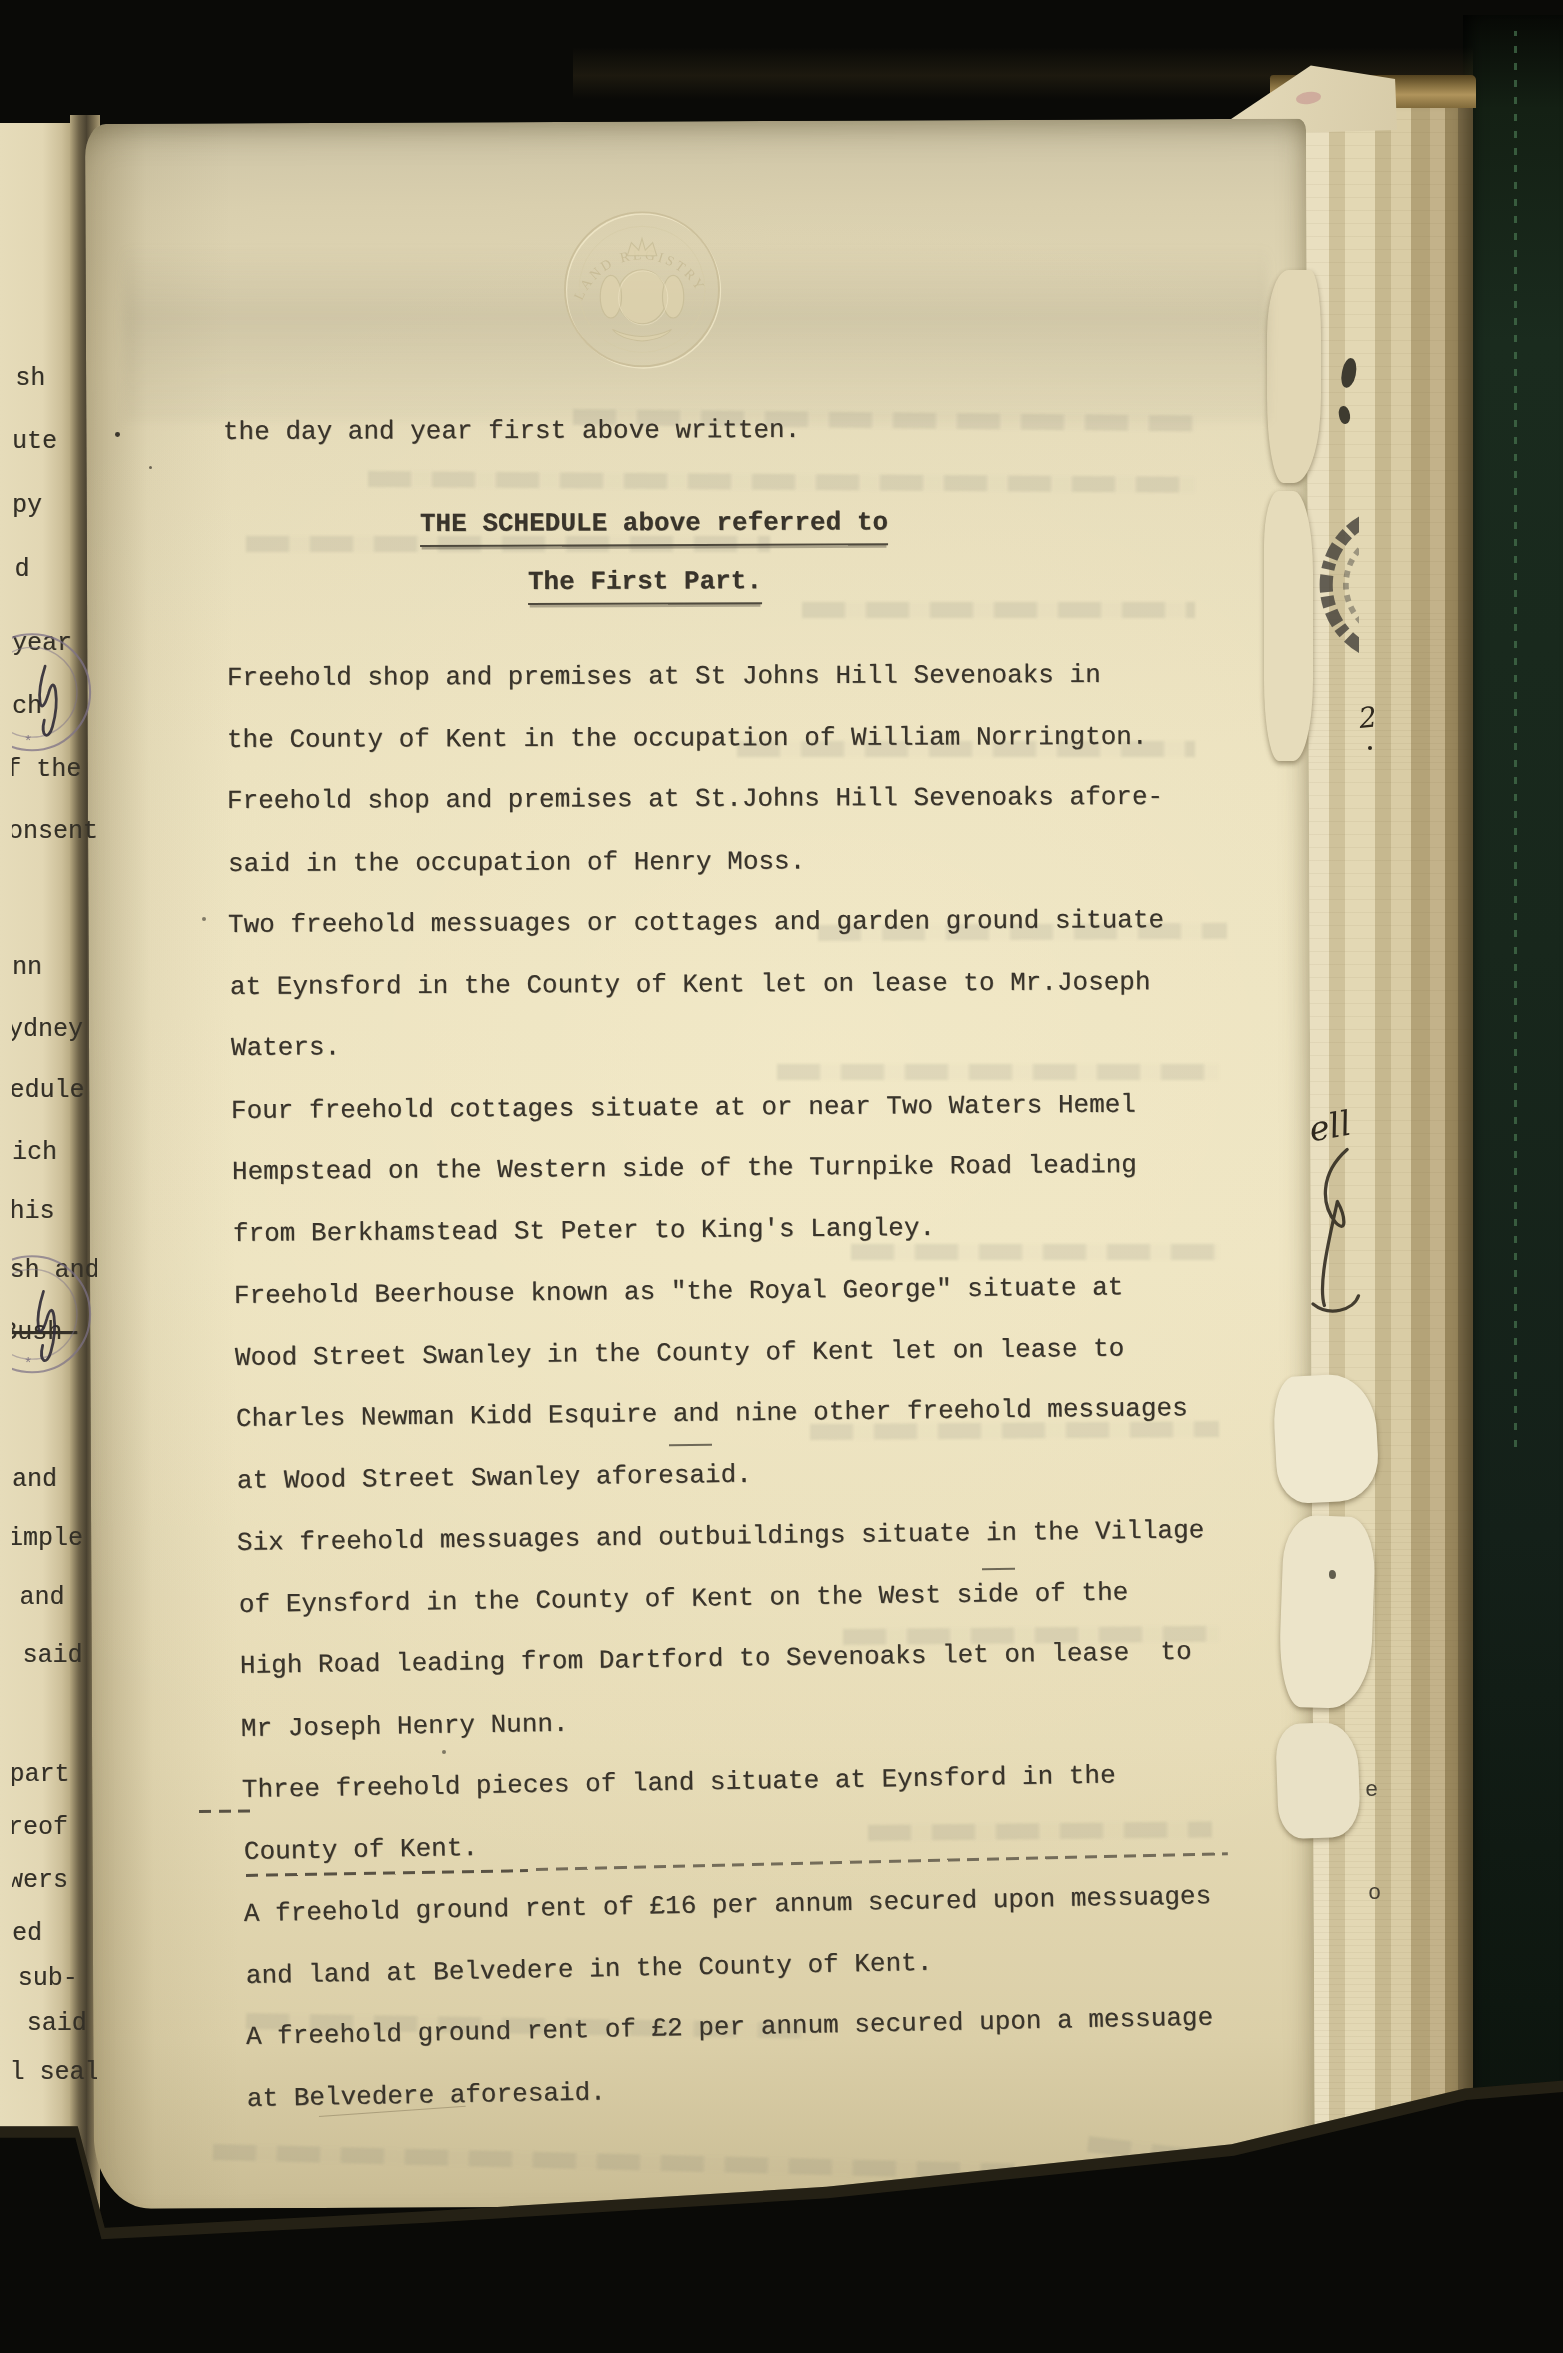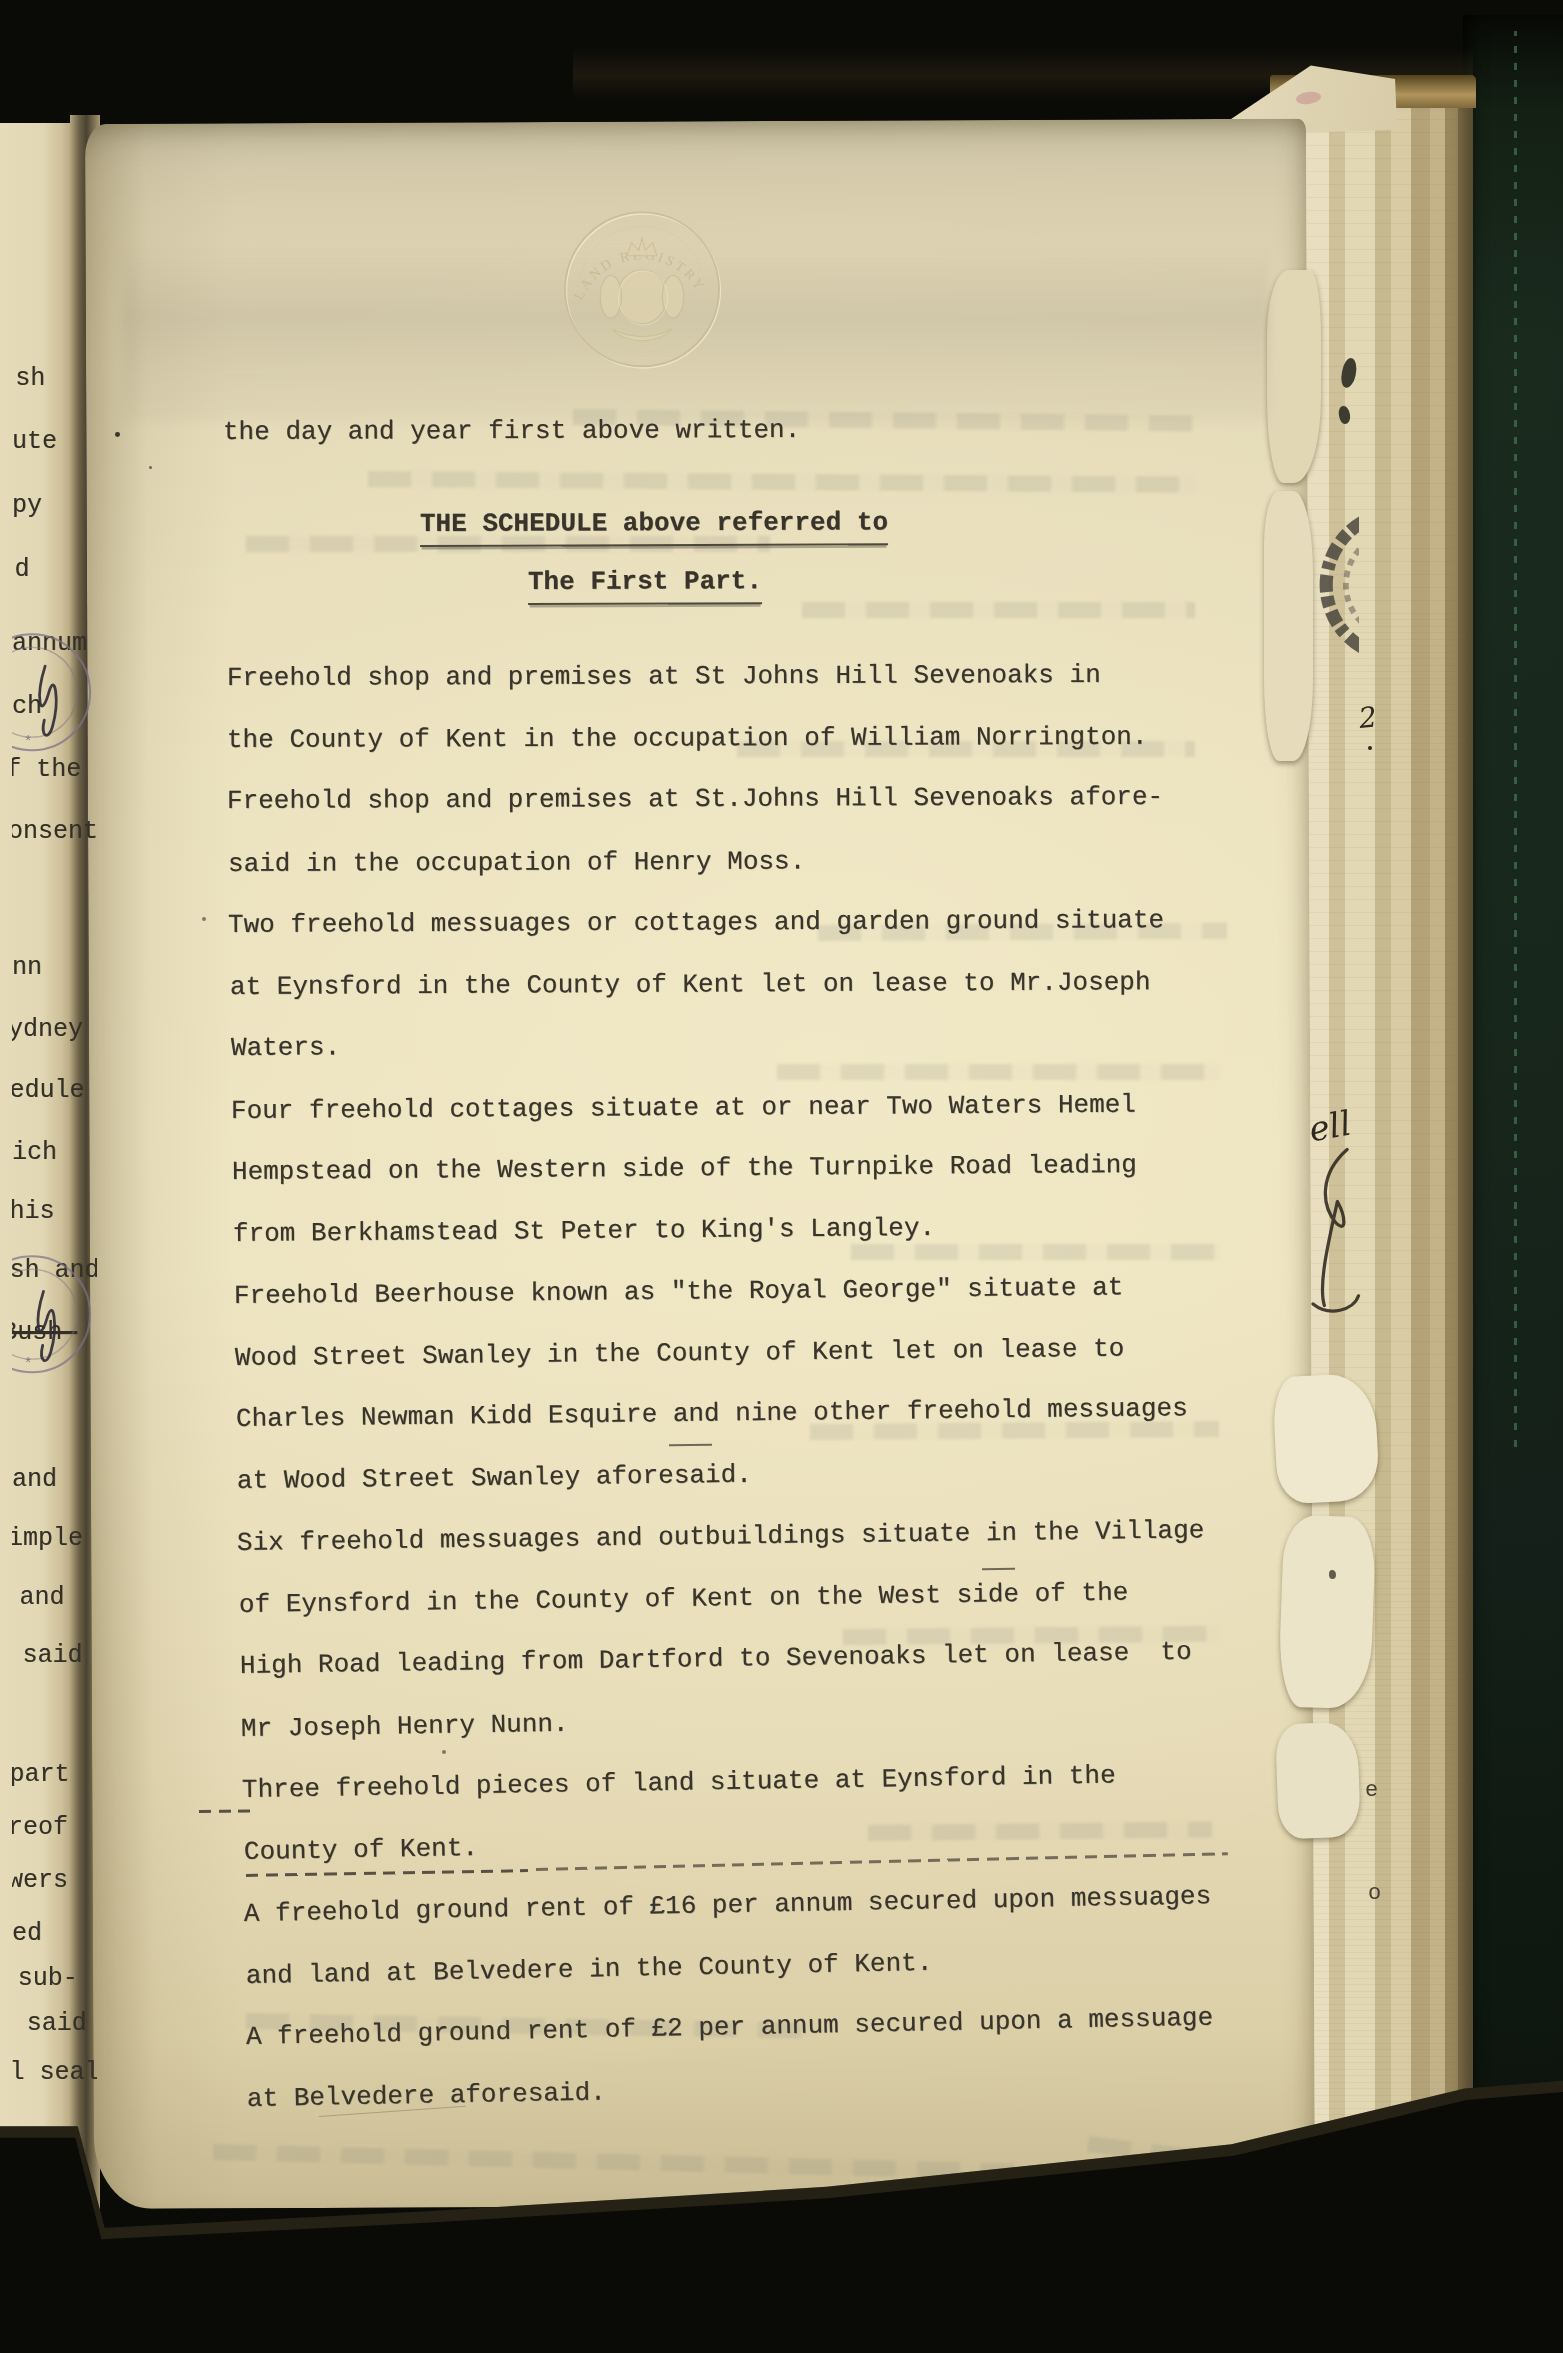--- a/index.html
+++ b/index.html
@@ -156,21 +156,21 @@
     <g opacity=".5" fill="none" stroke="#f4ebcd" stroke-width="1.2" transform="translate(1.4,1.4)">
       <ellipse cx="122" cy="112" rx="30" ry="33"></ellipse>
     </g>
   </svg>
 
   <div class="left-clip">
     <div class="frag" style="left:3.3px;top:364px">sh</div>
     <div class="frag" style="left:0;top:427px">ute</div>
     <div class="frag" style="left:0;top:491px">py</div>
     <div class="frag" style="left:2.5px;top:555px">d</div>
-    <div class="frag" style="left:0;top:629px">annum</div>
+    <div class="frag" style="left:0;top:629px">year</div>
     <div class="frag" style="left:0;top:692px">ch</div>
     <div class="frag" style="left:-5.7px;top:755px">f the</div>
     <div class="frag" style="left:-4.1px;top:817px">onsents</div>
     <div class="frag" style="left:0;top:953px">nn</div>
     <div class="frag" style="left:-4.1px;top:1015px">ydney</div>
     <div class="frag" style="left:-2.5px;top:1076px">edule</div>
     <div class="frag" style="left:0;top:1138px">ich</div>
     <div class="frag" style="left:-2.5px;top:1197px">his</div>
     <div class="frag" style="left:-2.5px;top:1256px">sh and</div>
     <div class="frag strike" style="left:-9.8px;top:1318px">Bush-</div>

